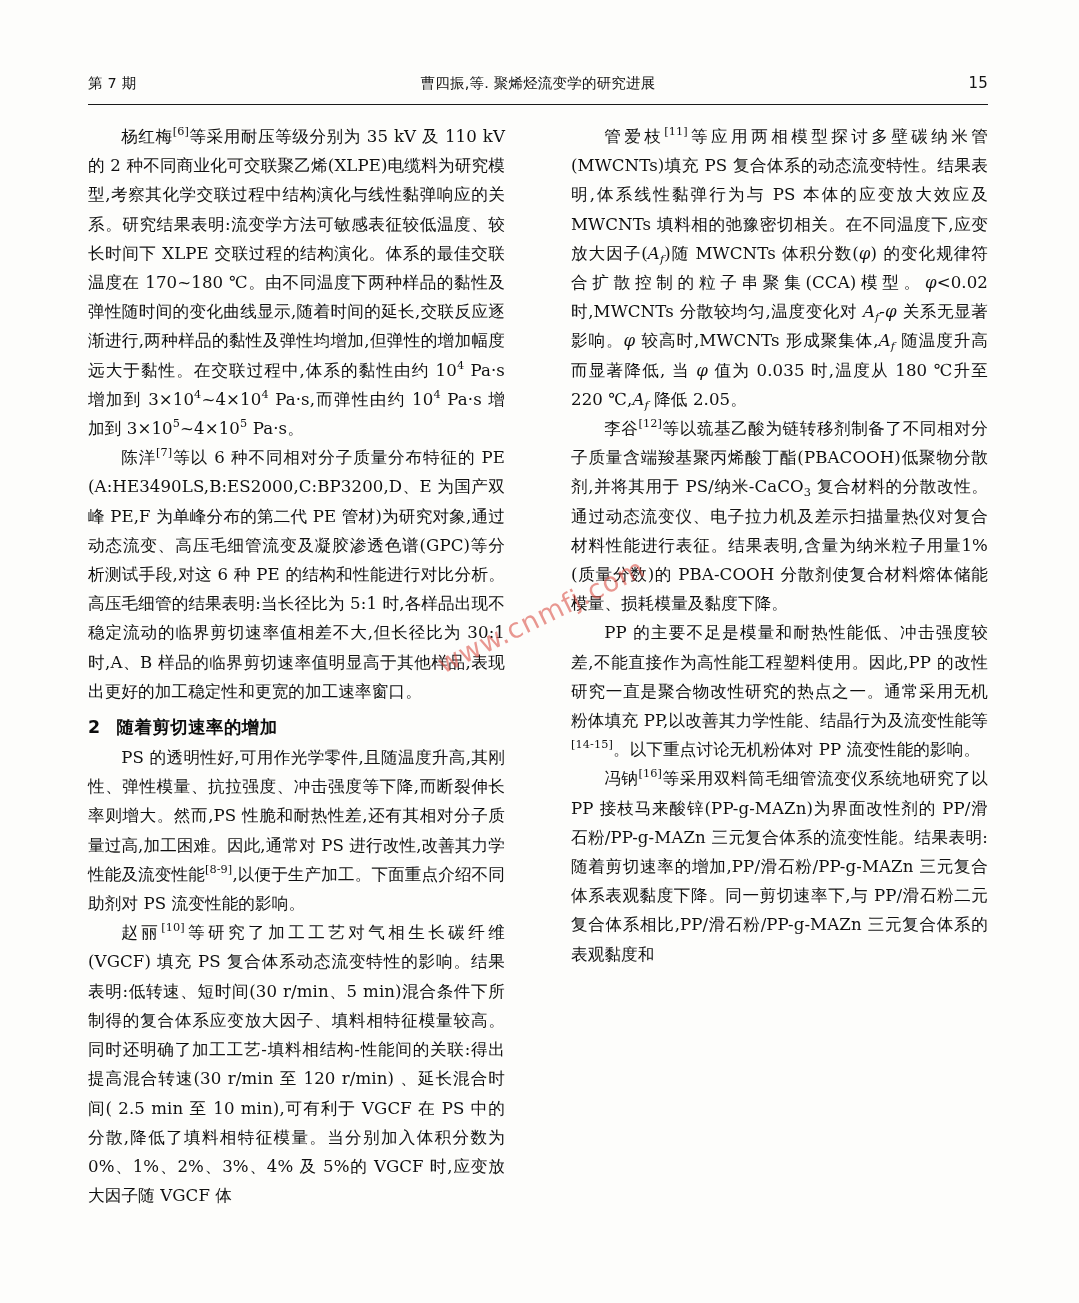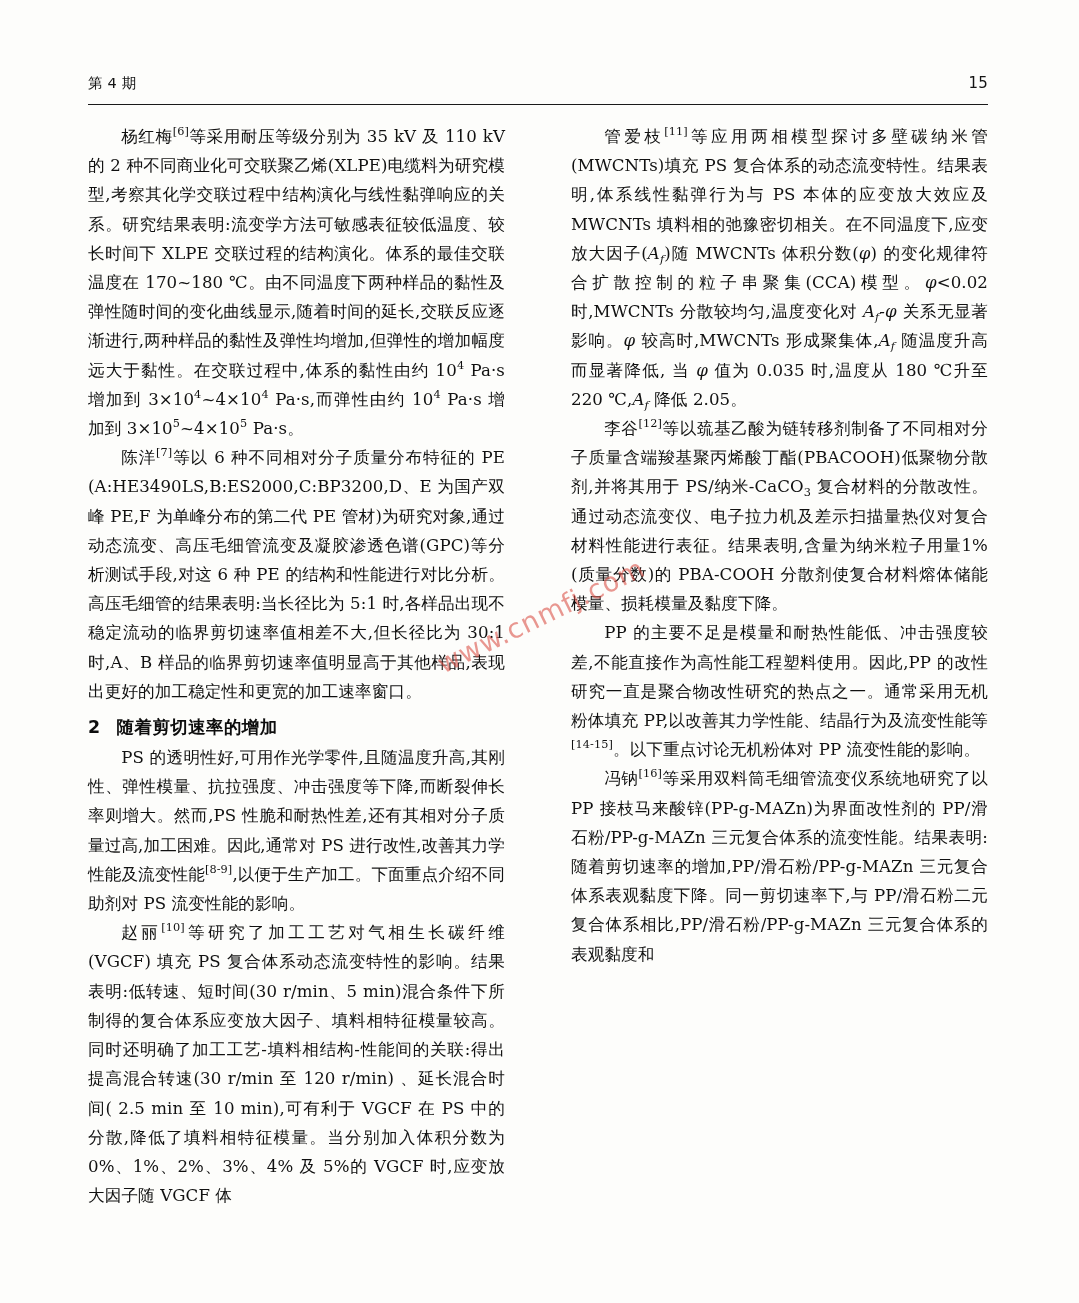--- a/index.html
+++ b/index.html
@@ -96,21 +96,22 @@
   .watermark .wm-text { position: absolute; left: 0; top: 60px; }
 </style>
 </head>
 <body>
 
 <div class="page">
 
   <div class="content">
 
     <div class="runhead">
-      <span class="rh-left">第 4 期</span>
+      <span class="rh-left">第 7 期</span>
+      <span class="rh-center">曹四振,等. 聚烯烃流变学的研究进展</span>
       <span class="rh-right">15</span>
     </div>
 
     <div class="columns">
 
       <div class="col">
         <p class="para">杨红梅<sup>[6]</sup>等采用耐压等级分别为 35 kV 及 110 kV 的 2 种不同商业化可交联聚乙烯(XLPE)电缆料为研究模型,考察其化学交联过程中结构演化与线性黏弹响应的关系。研究结果表明:流变学方法可敏感表征较低温度、较长时间下 XLPE 交联过程的结构演化。体系的最佳交联温度在 170~180 ℃。由不同温度下两种样品的黏性及弹性随时间的变化曲线显示,随着时间的延长,交联反应逐渐进行,两种样品的黏性及弹性均增加,但弹性的增加幅度远大于黏性。在交联过程中,体系的黏性由约 10<sup>4</sup> Pa·s 增加到 3×10<sup>4</sup>~4×10<sup>4</sup> Pa·s,而弹性由约 10<sup>4</sup> Pa·s 增加到 3×10<sup>5</sup>~4×10<sup>5</sup> Pa·s。</p>
         <p class="para">陈洋<sup>[7]</sup>等以 6 种不同相对分子质量分布特征的 PE (A:HE3490LS,B:ES2000,C:BP3200,D、E 为国产双峰 PE,F 为单峰分布的第二代 PE 管材)为研究对象,通过动态流变、高压毛细管流变及凝胶渗透色谱(GPC)等分析测试手段,对这 6 种 PE 的结构和性能进行对比分析。高压毛细管的结果表明:当长径比为 5:1 时,各样品出现不稳定流动的临界剪切速率值相差不大,但长径比为 30:1 时,A、B 样品的临界剪切速率值明显高于其他样品,表现出更好的加工稳定性和更宽的加工速率窗口。</p>
         <h2 class="section">
           <span class="num">2</span><span>随着剪切速率的增加</span>

